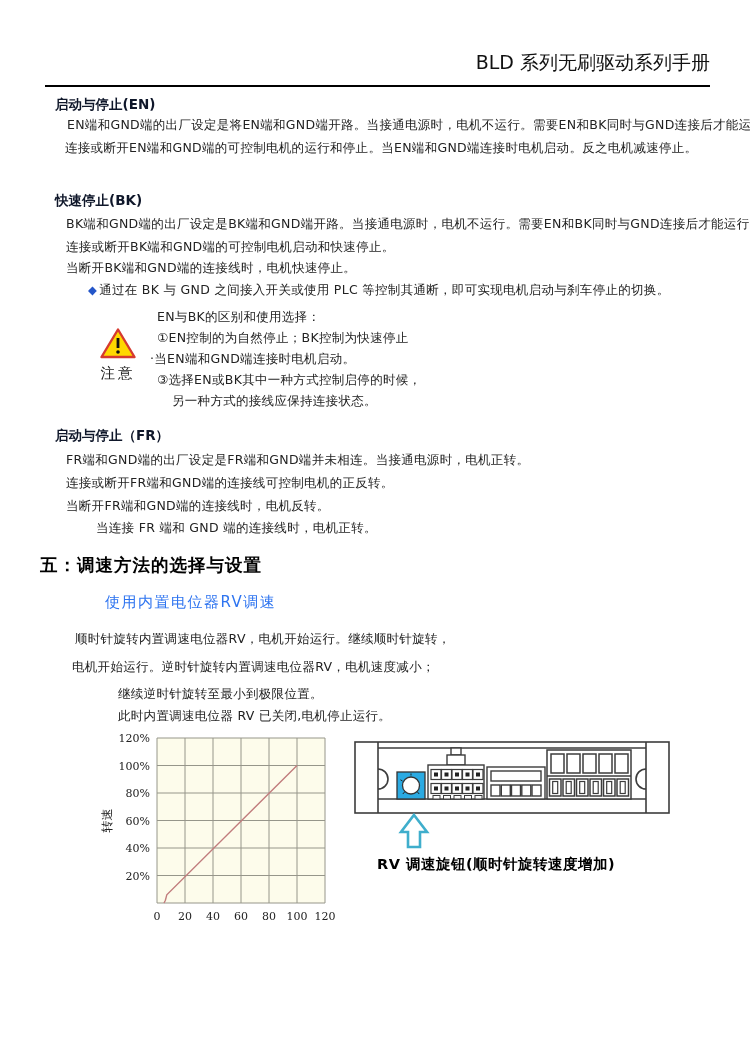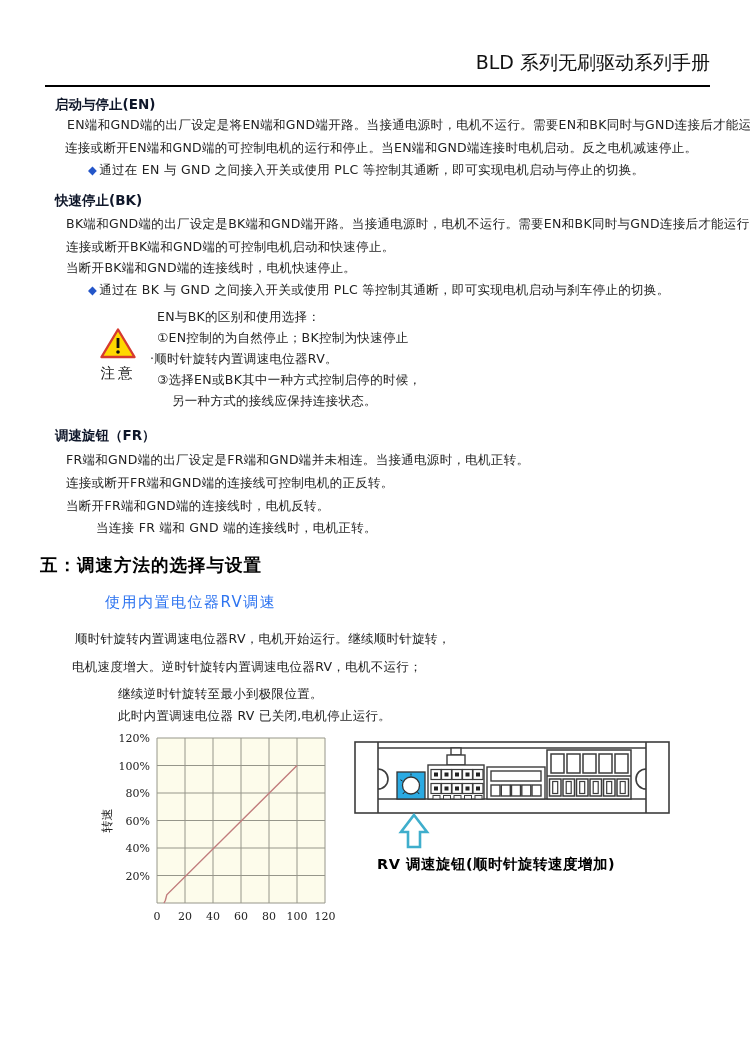--- a/index.html
+++ b/index.html
@@ -26,56 +26,53 @@
 <body>
 
 <div class="page">
 
   <div class="abs doc-title">BLD 系列无刷驱动系列手册</div>
   <div class="abs header-rule"></div>
 
   <div class="abs sec-h" style="left:55px;top:96px">启动与停止(EN)</div>
   <div class="abs body-line" style="left:67px;top:117px">EN端和GND端的出厂设定是将EN端和GND端开路。当接通电源时，电机不运行。需要EN和BK同时与GND连接后才能运行</div>
   <div class="abs body-line" style="left:65px;top:140px">连接或断开EN端和GND端的可控制电机的运行和停止。当EN端和GND端连接时电机启动。反之电机减速停止。</div>
-  <div class="abs body-line bullet" style="left:88px;top:162px">
-    <span class="diamond">◆</span><span>通过在 EN 与 GND 之间接入开关或使用 PLC 等控制其通断，即可实现电机启动与停止的切换。</span>
-  </div>
 
   <div class="abs sec-h" style="left:55px;top:192px">快速停止(BK)</div>
   <div class="abs body-line" style="left:66px;top:216px">BK端和GND端的出厂设定是BK端和GND端开路。当接通电源时，电机不运行。需要EN和BK同时与GND连接后才能运行。</div>
   <div class="abs body-line" style="left:66px;top:239px">连接或断开BK端和GND端的可控制电机启动和快速停止。</div>
   <div class="abs body-line" style="left:66px;top:260px">当断开BK端和GND端的连接线时，电机快速停止。</div>
   <div class="abs body-line bullet" style="left:88px;top:282px">
     <span class="diamond">◆</span><span>通过在 BK 与 GND 之间接入开关或使用 PLC 等控制其通断，即可实现电机启动与刹车停止的切换。</span>
   </div>
 
   <div class="abs" style="left:93px;top:327px;width:50px;text-align:center">
     <svg width="38" height="33" viewBox="0 0 38 33">
       <polygon points="19,2.5 35.5,30 2.5,30" fill="#ffd800" stroke="#d63a2f" stroke-width="2.4" stroke-linejoin="round"></polygon>
       <rect x="17.6" y="11" width="2.8" height="10" fill="#111"></rect>
       <circle cx="19" cy="25" r="1.8" fill="#111"></circle>
     </svg>
     <div class="note-caption">注意</div>
   </div>
   <div class="abs note-line" style="left:157px;top:309px">EN与BK的区别和使用选择：</div>
   <div class="abs note-line" style="left:157px;top:330px">①EN控制的为自然停止；BK控制为快速停止</div>
-  <div class="abs note-line" style="left:150px;top:351px">·顺时针旋转内置调速电位器RV。</div>
+  <div class="abs note-line" style="left:150px;top:351px">·当EN端和GND端连接时电机启动。</div>
   <div class="abs note-line" style="left:157px;top:372px">③选择EN或BK其中一种方式控制启停的时候，</div>
   <div class="abs note-line" style="left:172px;top:393px">另一种方式的接线应保持连接状态。</div>
 
-  <div class="abs sec-h" style="left:55px;top:427px">调速旋钮（FR）</div>
+  <div class="abs sec-h" style="left:55px;top:427px">启动与停止（FR）</div>
   <div class="abs body-line" style="left:66px;top:452px">FR端和GND端的出厂设定是FR端和GND端并未相连。当接通电源时，电机正转。</div>
   <div class="abs body-line" style="left:66px;top:475px">连接或断开FR端和GND端的连接线可控制电机的正反转。</div>
   <div class="abs body-line" style="left:66px;top:498px">当断开FR端和GND端的连接线时，电机反转。</div>
   <div class="abs body-line" style="left:96px;top:520px">当连接 FR 端和 GND 端的连接线时，电机正转。</div>
 
   <div class="abs five-h" style="left:40px;top:553px">五：调速方法的选择与设置</div>
   <div class="abs sub-h" style="left:105px;top:593px">使用内置电位器RV调速</div>
   <div class="abs body-line" style="left:75px;top:631px">顺时针旋转内置调速电位器RV，电机开始运行。继续顺时针旋转，</div>
-  <div class="abs body-line" style="left:72px;top:659px">电机速度增大。逆时针旋转内置调速电位器RV，电机不运行；</div>
+  <div class="abs body-line" style="left:72px;top:659px">电机开始运行。逆时针旋转内置调速电位器RV，电机速度减小；</div>
   <div class="abs body-line" style="left:118px;top:686px">继续逆时针旋转至最小到极限位置。</div>
   <div class="abs body-line" style="left:118px;top:708px">此时内置调速电位器 RV 已关闭,电机停止运行。</div>
 
   <svg id="chart-svg" class="abs" style="left:95px;top:727px" width="250" height="212" viewBox="0 0 250 212">
       <rect x="62" y="11" width="168" height="165" fill="#fdfceb"></rect>
       <line x1="62" y1="11" x2="62" y2="176" stroke="#96968a" stroke-width="1"></line>
       <text x="62" y="193" text-anchor="middle" class="tick">0</text>
       <line x1="90" y1="11" x2="90" y2="176" stroke="#96968a" stroke-width="1"></line>
       <text x="90" y="193" text-anchor="middle" class="tick">20</text>
       <line x1="118" y1="11" x2="118" y2="176" stroke="#96968a" stroke-width="1"></line>

